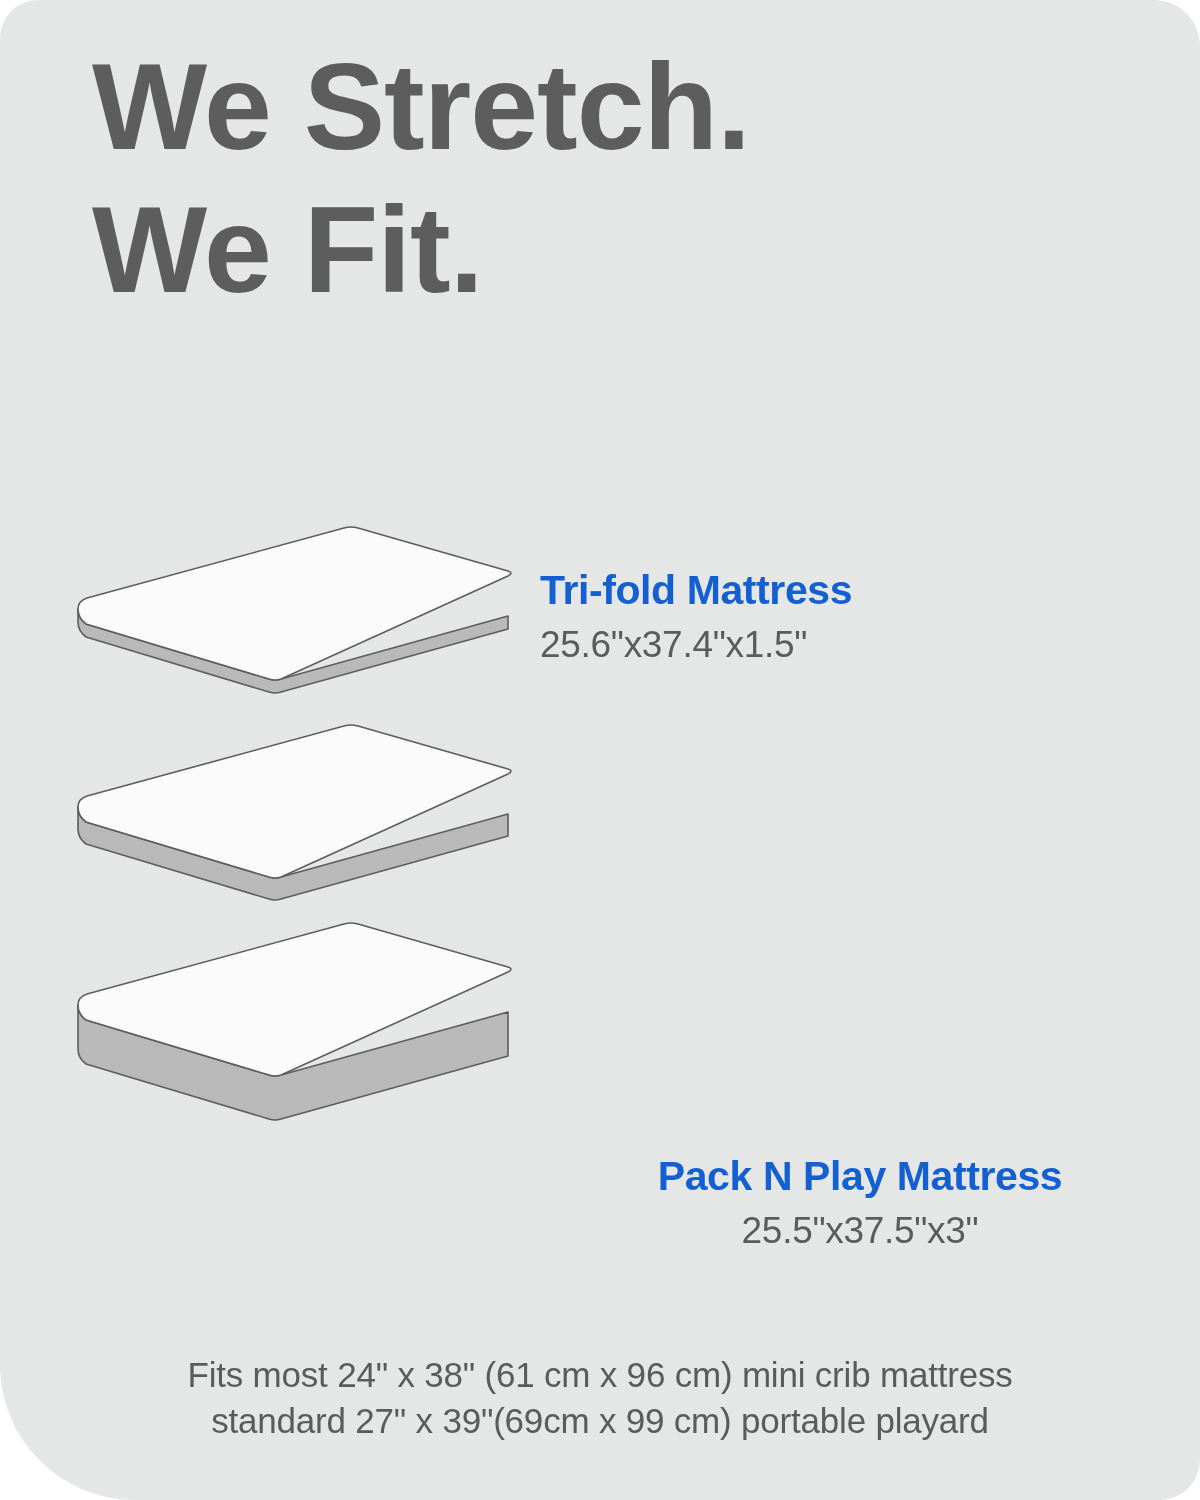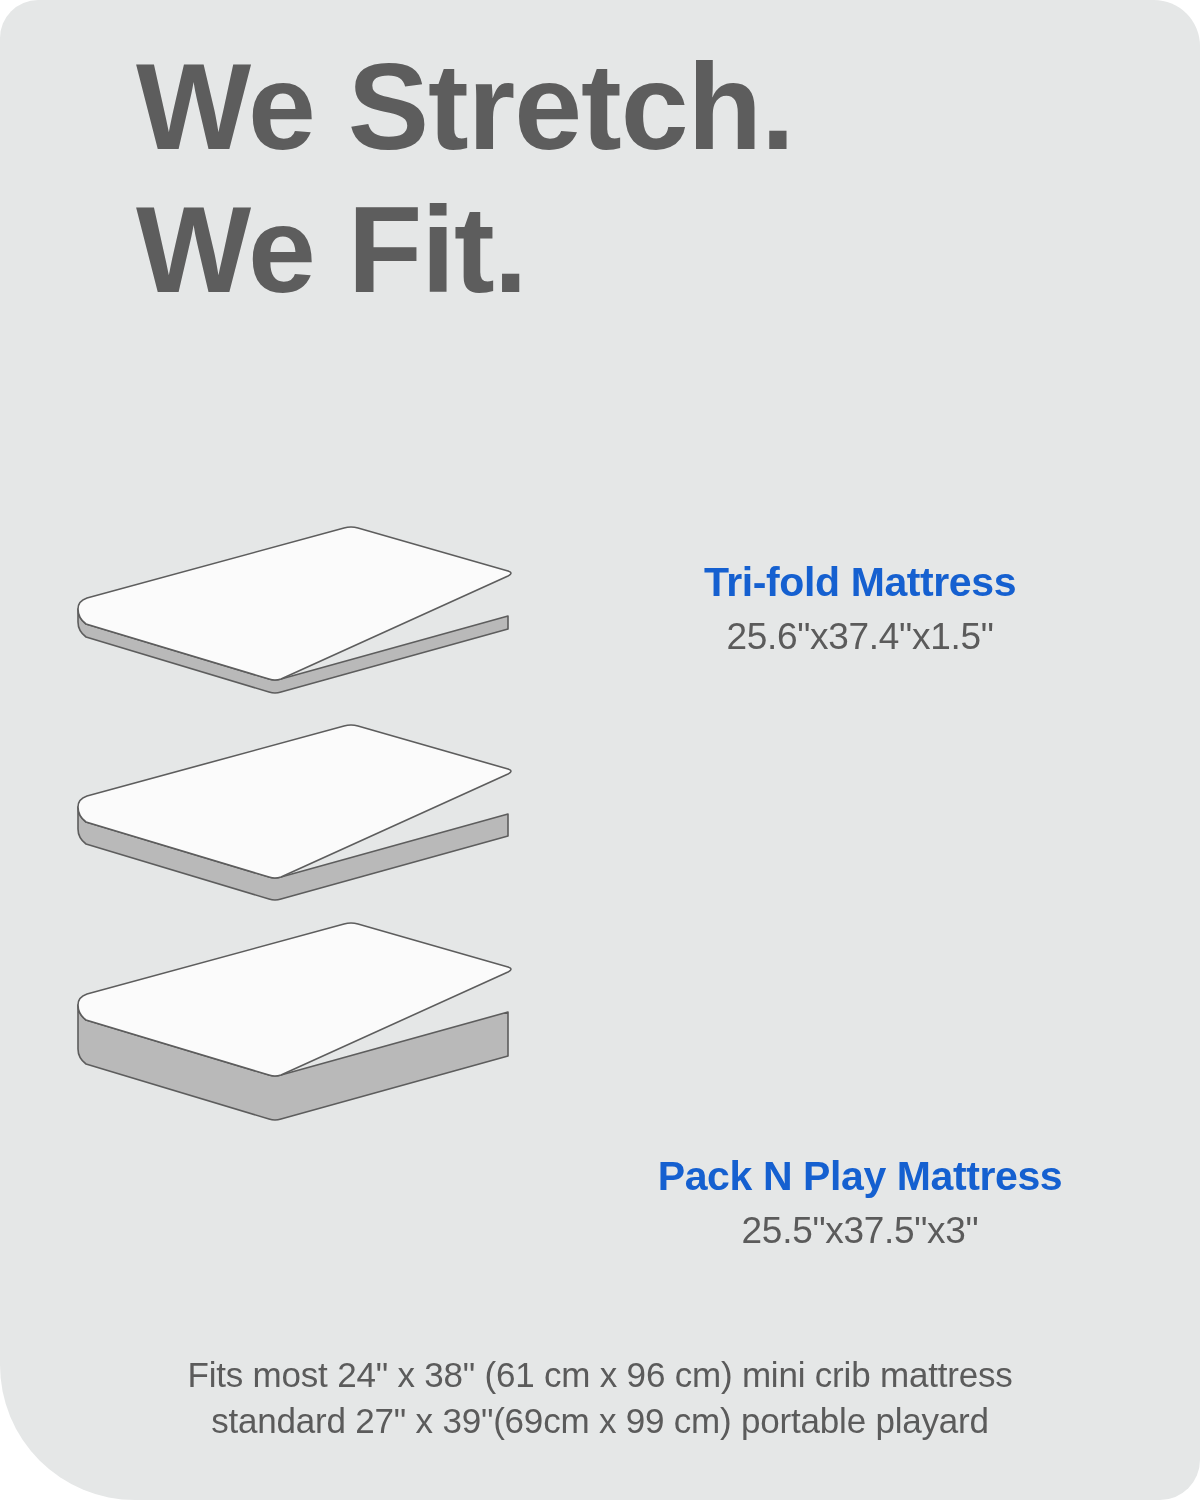--- a/index.html
+++ b/index.html
@@ -25,21 +25,20 @@
     background: #e5e7e7;
     border-radius: 38px 46px 40px 135px;
   }
 
   
   #headline {
     position: absolute;
     left: 92px;
     top: 36px;
     width: 900px;
-    margin-left: 44px;
   }
   #headline .hl-line {
     font-size: 122px;
     font-weight: bold;
     color: #5d5d5d;
     line-height: 1.17;
     letter-spacing: -1px;
     white-space: nowrap;
   }
 
@@ -85,21 +84,21 @@
     font-size: 37px;
     font-weight: normal;
     color: #5b5b5b;
     line-height: 1.18;
     margin-top: 11px;
     white-space: nowrap;
     letter-spacing: -0.3px;
   }
 
   
-  .row-0 .labels { top: 36px; text-align: center; }
+  .row-0 .labels { top: 44px; }
   .row-1 .labels { top: 232px; }
   .row-2 .labels { top: 432px; text-align: center; }
 
   
   #footer {
     position: absolute;
     left: 0;
     top: 1352px;
     width: 1200px;
     text-align: center;

